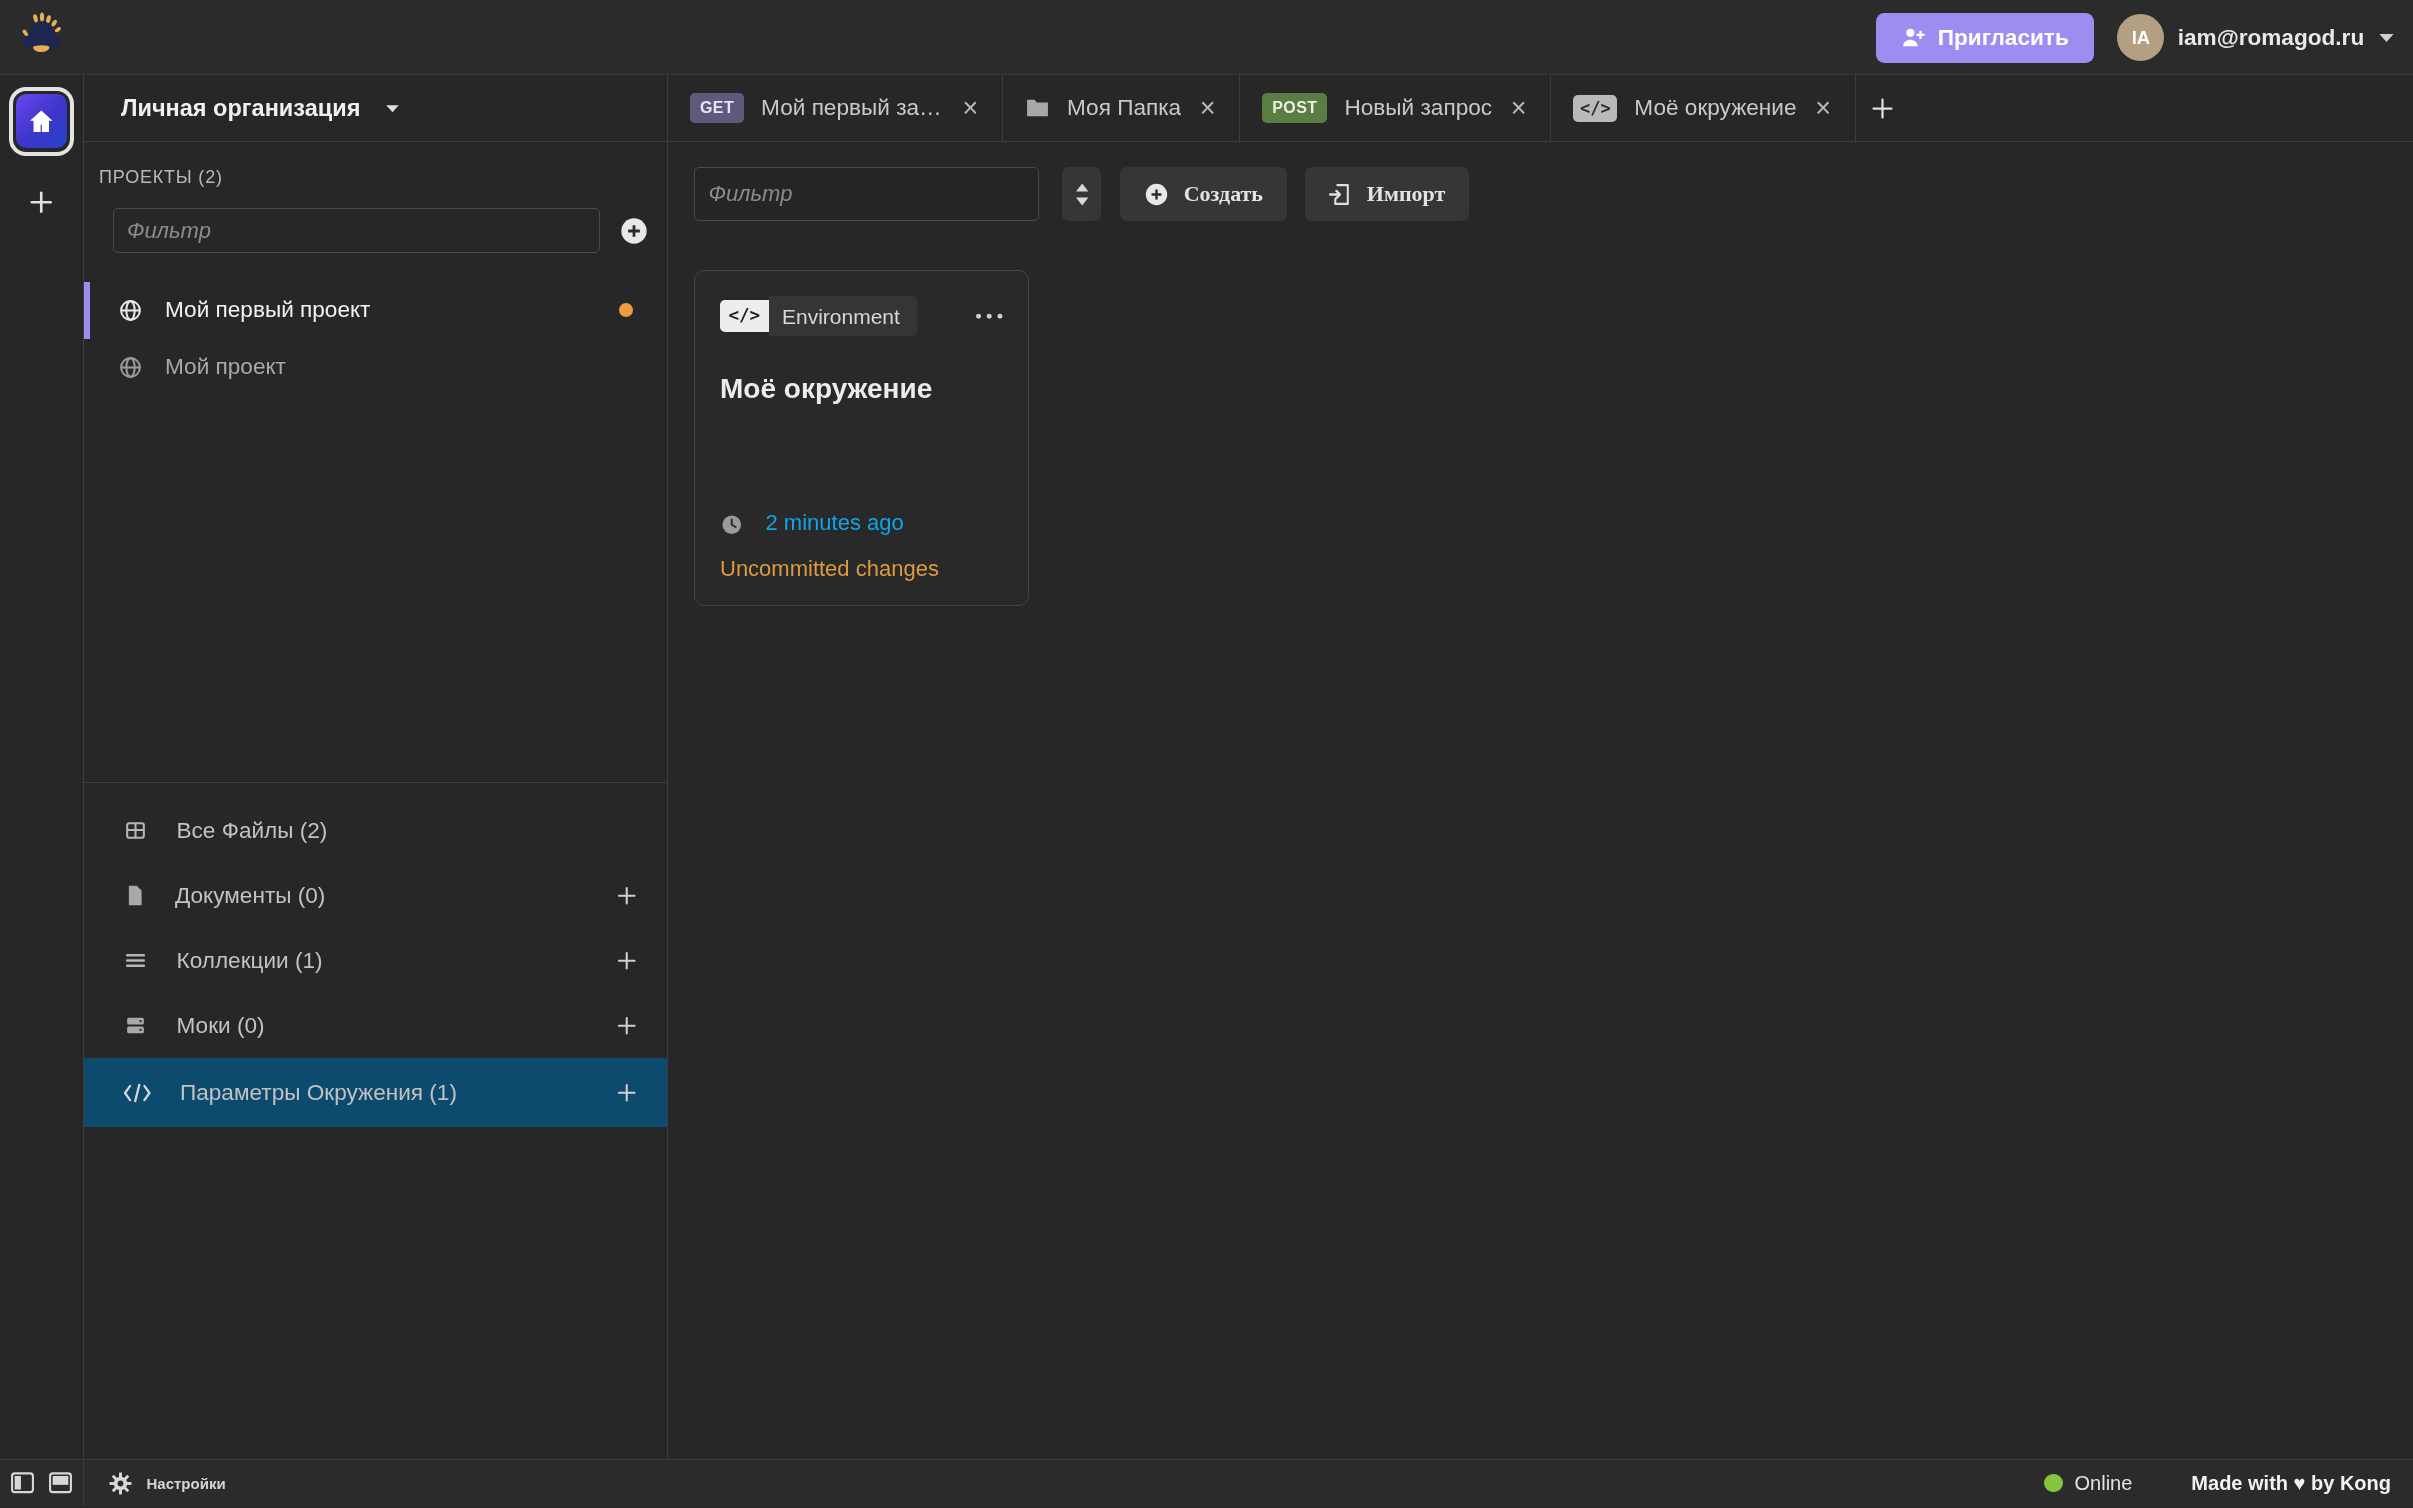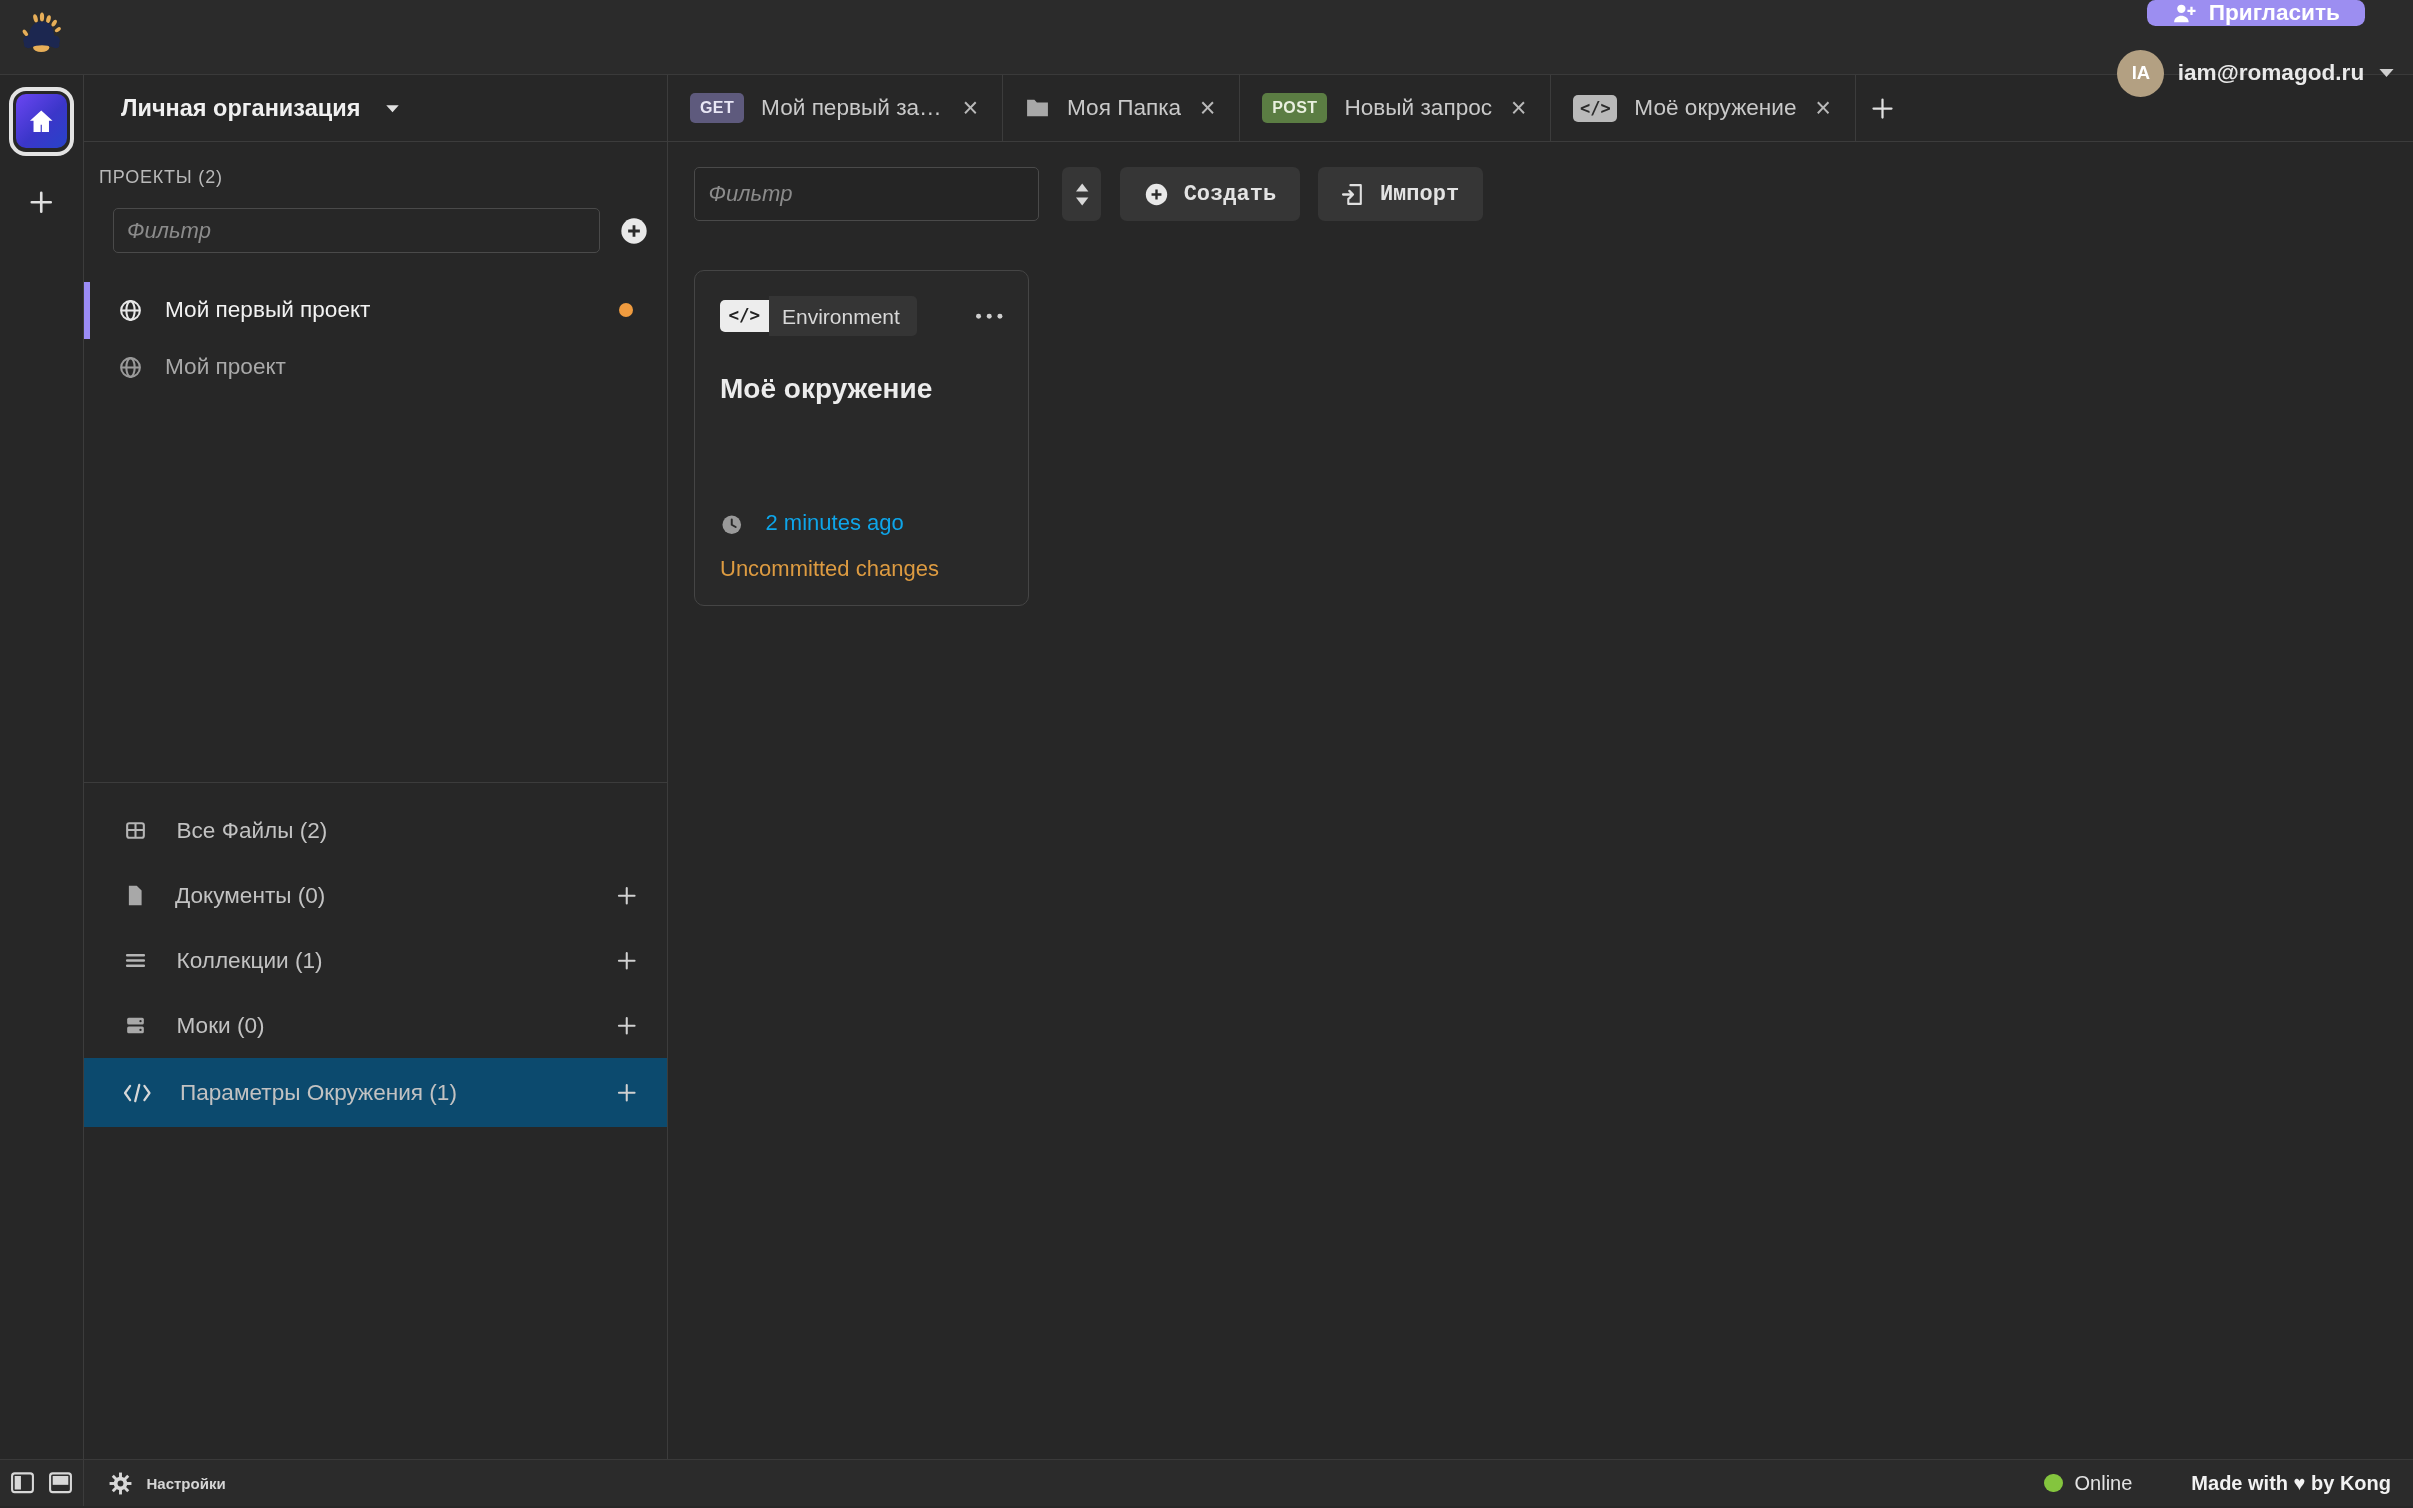--- a/index.html
+++ b/index.html
@@ -27,21 +27,21 @@
     color:#c9c9c9; font-size:22.6px; margin-left:13.4px;
     font-family:"Liberation Sans","DejaVu Sans",sans-serif;
   }
   .searchbar input::placeholder { color:#c1c1c1; opacity:1; }
   .kbd-chip {
     background:#424242; color:#9b9b9b; font-size:20px; border-radius:6.7px;
     padding:6.7px 11.7px; line-height:1;
   }
   .topbar-right {
     position:absolute; right:18.4px; top:0; height:75px;
-    display:flex; align-items:center; gap:23.5px;flex-direction:column;
+    display:flex; align-items:center; gap:23.5px;
   }
   .invite-btn {
     height:50px; background:#9c8ef1; border:none; border-radius:8.4px;
     color:#ffffff; font-size:22.6px; font-weight:700; padding:0 25px;
     display:flex; align-items:center; gap:11.7px; cursor:pointer;
     font-family:"Liberation Sans","DejaVu Sans",sans-serif;
   }
   .account { display:flex; align-items:center; gap:13.4px; cursor:pointer; }
   .avatar {
     width:47px; height:47px; border-radius:50%; background:#b3a082;
@@ -142,21 +142,21 @@
     background:none; border:none; border-right:none; cursor:pointer;
   }
 
   .workspace { padding:25px 0 0 26px; }
   .toolbar { display:flex; align-items:center; gap:18.4px; }
   .toolbar .filter-input { flex:none; width:345px; height:54px; background:#252525; }
   .tool-btn {
     height:54px; background:#363636; border:none; border-radius:6.7px;
     color:#e3e3e3; font-size:22px; font-weight:600; cursor:pointer;
     display:flex; align-items:center; gap:13.4px; padding:0 23.5px;
-    font-family:Liberation Mono, monospace;
+    font-family:Liberation Serif, serif;
   }
   .sort-btn { width:39px; padding:0; justify-content:center; margin-left:5px; }
 
   .card-grid { margin-top:49px; }
   .env-card {
     width:335px; height:336px; border:1.7px solid #454545; border-radius:10px;
     background:#292929; padding:25px; position:relative; cursor:pointer;
   }
   .card-badge-row { display:flex; align-items:center; }
   .card-code-chip {

